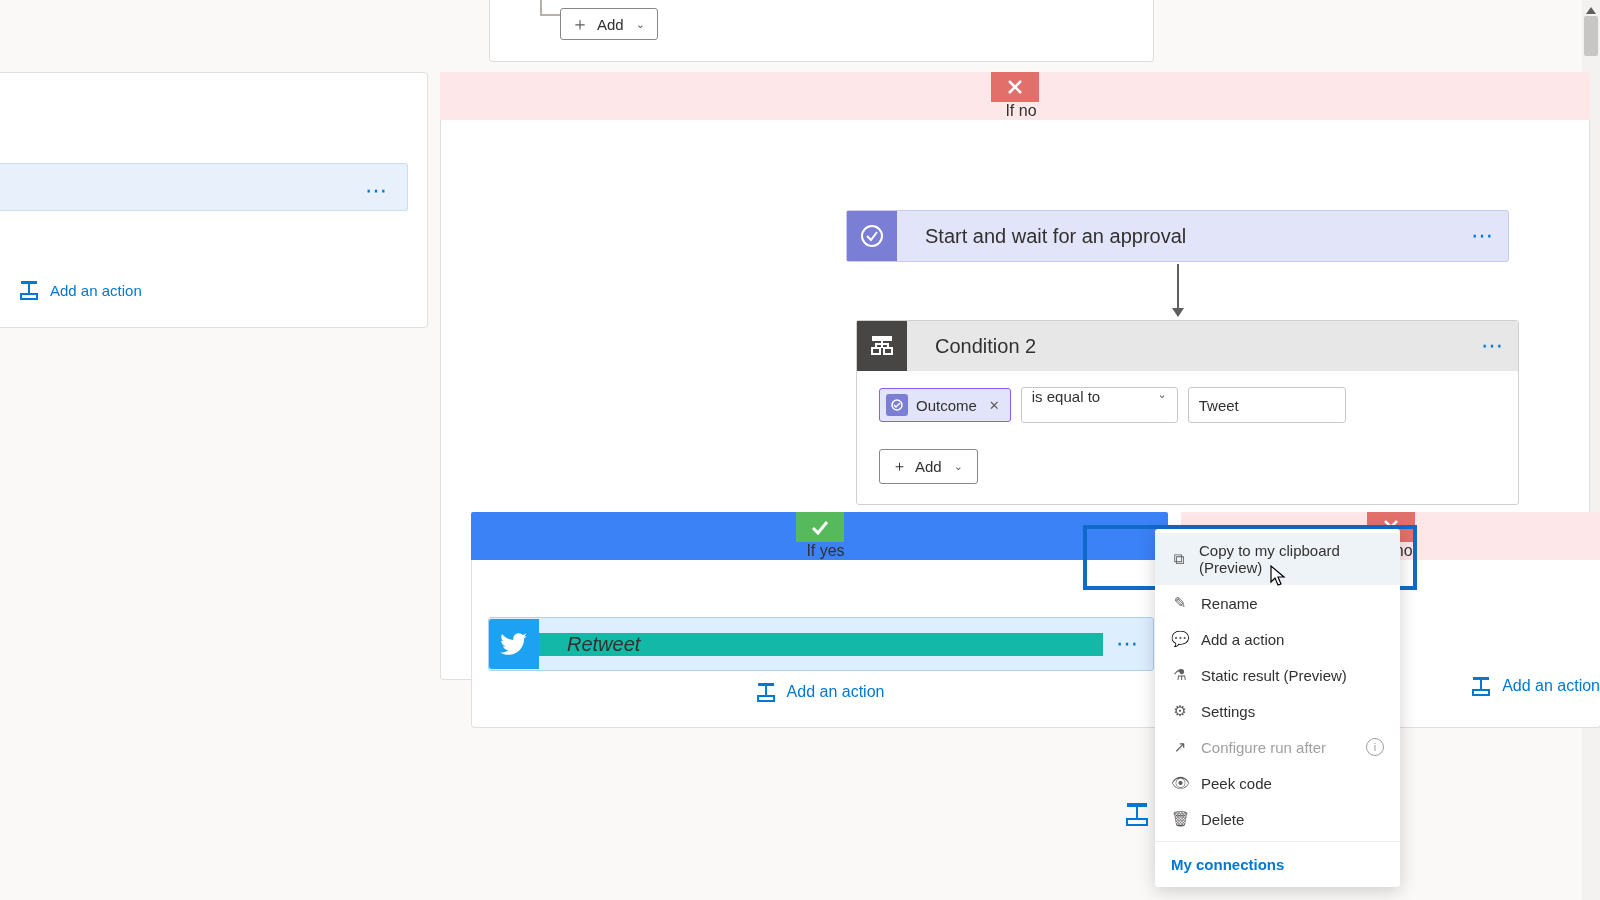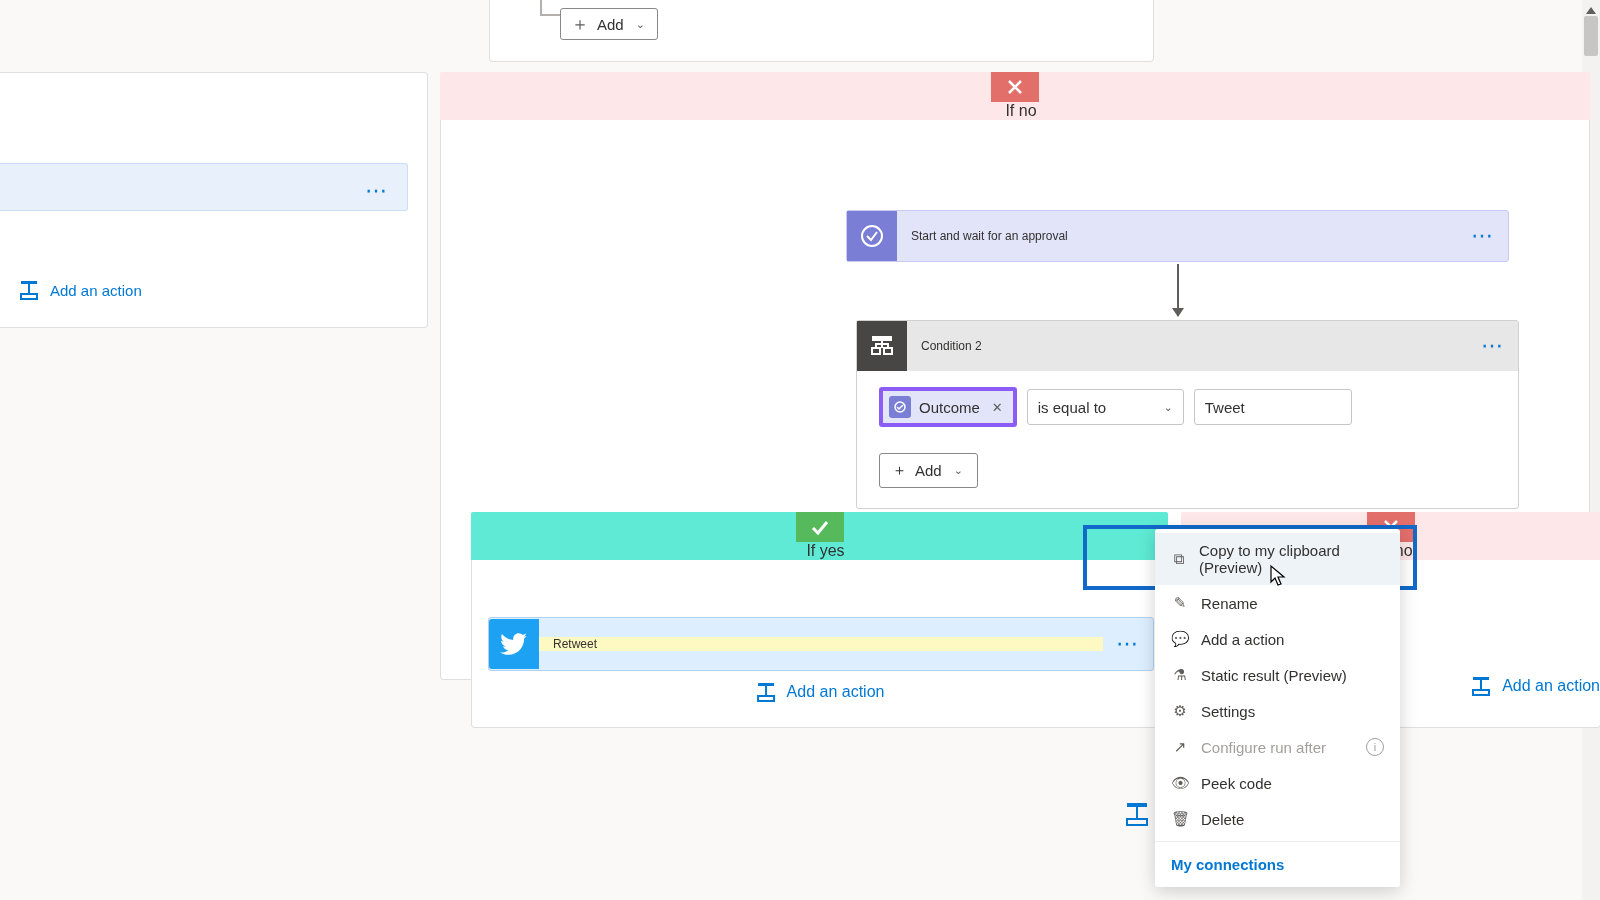--- a/index.html
+++ b/index.html
@@ -57,21 +57,21 @@
 }
 
 
 .ifno-branch {
   position: absolute; top: 72px; left: 440px; width: 1150px;
 }
 .branch-header {
   display: flex; align-items: center; height: 48px;
   background: #fde7e9; border-radius: 2px 2px 0 0; flex-direction: column;
 }
-.branch-header.yes { background: #5eead4; align-items: center; }
+.branch-header.yes { background: #3b82f6; align-items: center; }
 .branch-header .icon-box {
   width: 48px; height: 48px; display: flex; align-items: center; justify-content: center;
 }
 .branch-header.no .icon-box { background: #e36f6b; }
 .branch-header.yes .icon-box { background: #56b95b; }
 .branch-header .lbl { padding-left: 12px; font-size: 16px; color: #323130; }
 .branch-body {
   background: #fff; border: 1px solid #e1dfdd; border-top: none;
   min-height: 560px; position: relative;
   border-radius: 0 0 4px 4px;
@@ -82,21 +82,21 @@
   position: absolute; width: 663px;
   background: #fff; border: 1px solid #c2d6ef; border-radius: 3px;
 }
 .card-head {
   display: flex; align-items: center; height: 50px;
 }
 .card-head .iconsq {
   width: 50px; height: 50px; display: flex; align-items: center; justify-content: center;
   flex-shrink: 0;
 }
-.card-head .title { flex: 1; padding-left: 14px; font-size: 12px; color: #323130; }
+.card-head .title { flex: 1; padding-left: 28px; font-size: 20px; color: #323130; }
 .card-head .dots {
   width: 50px; text-align: center; color: #0078d4; font-size: 22px; letter-spacing: 2px;
   cursor: pointer;
 }
 
 .approval-card { top: 90px; left: 405px; background: #e2e4f9; border: 1px solid #c7cbf1; }
 .approval-card .iconsq { background: #7a7ed4; }
 
 .arrow-down {
   position: absolute; left: 736px; top: 144px; width: 2px; height: 52px;
@@ -108,29 +108,29 @@
   border-top: 9px solid #605e5c;
 }
 
 .condition-card { top: 200px; left: 415px; background: #fff; border: 1px solid #d0d0d0; }
 .condition-card .card-head { background: #e7e7e7; }
 .condition-card .iconsq { background: #484644; }
 
 .cond-body { padding: 16px 22px 20px; display: flex; flex-wrap: wrap; gap: 10px; align-items: center; }
 .token {
   display: inline-flex; align-items: center; gap: 8px;
-  background: #e2e4f9; border: 4px solid #8b5cf6; border-radius: 3px;
+  background: #e2e4f9; border: 1px solid #8b5cf6; border-radius: 3px;
   padding: 5px 10px 5px 6px; font-size: 15px; color: #323130;
 }
 .token .tic { width: 22px; height: 22px; background: #7a7ed4; border-radius: 3px; display:flex;align-items:center;justify-content:center; }
 .token .x { color: #605e5c; cursor: pointer; font-size: 13px; margin-left: 4px; }
 .op-select {
   border: 1px solid #c8c6c4; border-radius: 3px; height: 36px;
-  display: flex; align-items: center; justify-content: space-between;
-  padding: 8px 10px; width: 157px; font-size: 15px; color: #323130; cursor: pointer;
+  display: flex; align-items: flex-start; justify-content: space-between;
+  padding: 0 10px; width: 157px; font-size: 15px; color: #323130; cursor: pointer;
 }
 .op-select .chev { font-size: 11px; color: #605e5c; }
 .val-input {
   border: 1px solid #c8c6c4; border-radius: 3px; height: 36px;
   padding: 0 10px; font-size: 15px; width: 158px; color: #323130;
 }
 .add-btn2 {
   display: inline-flex; align-items: center; gap: 8px;
   border: 1px solid #8a8886; border-radius: 3px;
   padding: 7px 14px 7px 12px; background: #fff; color: #323130; font-size: 15px;
@@ -146,21 +146,21 @@
 .nested-no  { left: 740px; width: 420px; }
 
 
 .retweet-card {
   position: absolute; top: 57px; left: 16px; width: 666px;
   border: 1px solid #b1d1f0; border-radius: 3px;
   background: #def;
 }
 .retweet-card .card-head { height: 52px; }
 .retweet-card .iconsq { background: #1da1f2; border-radius: 3px 0 0 3px; }
-.retweet-card .title { background: #fef9c3; }
+.retweet-card .title { background: #14b8a6; font-style: italic; }
 
 .highlight {
   position: absolute;
   border: 4px solid #1169c9;
   pointer-events: none;
 }
 
 
 .ctx {
   position: absolute; top: 529px; left: 1155px;

